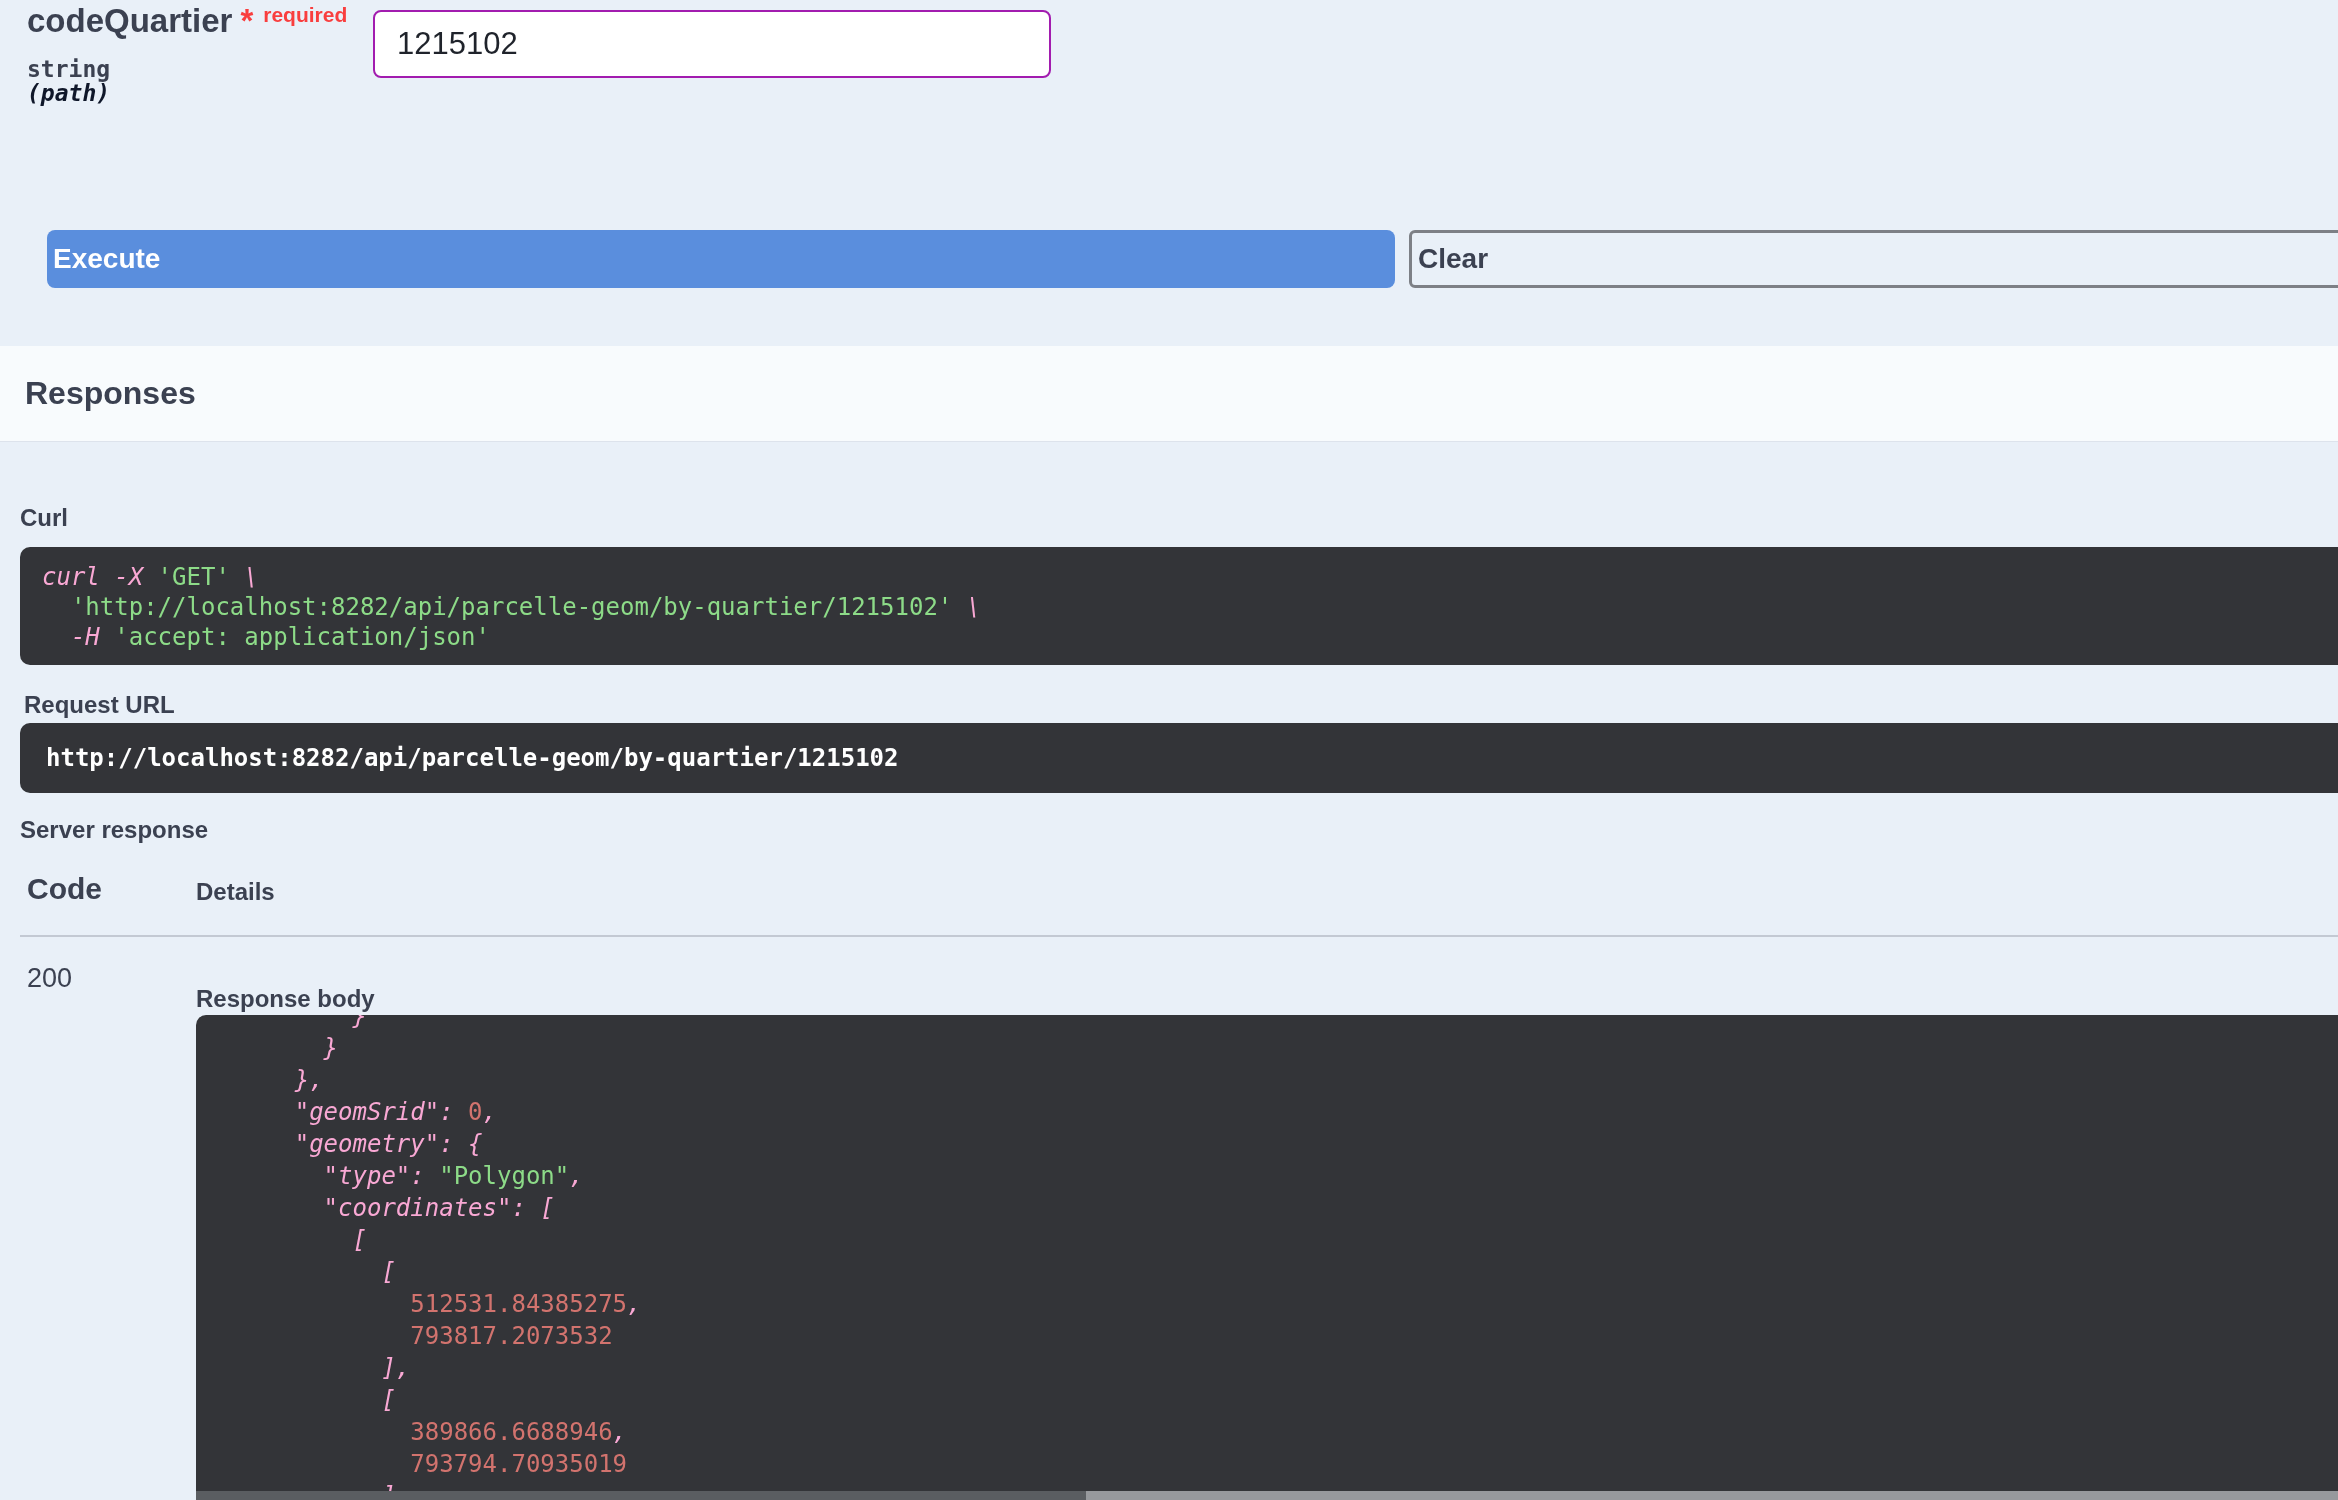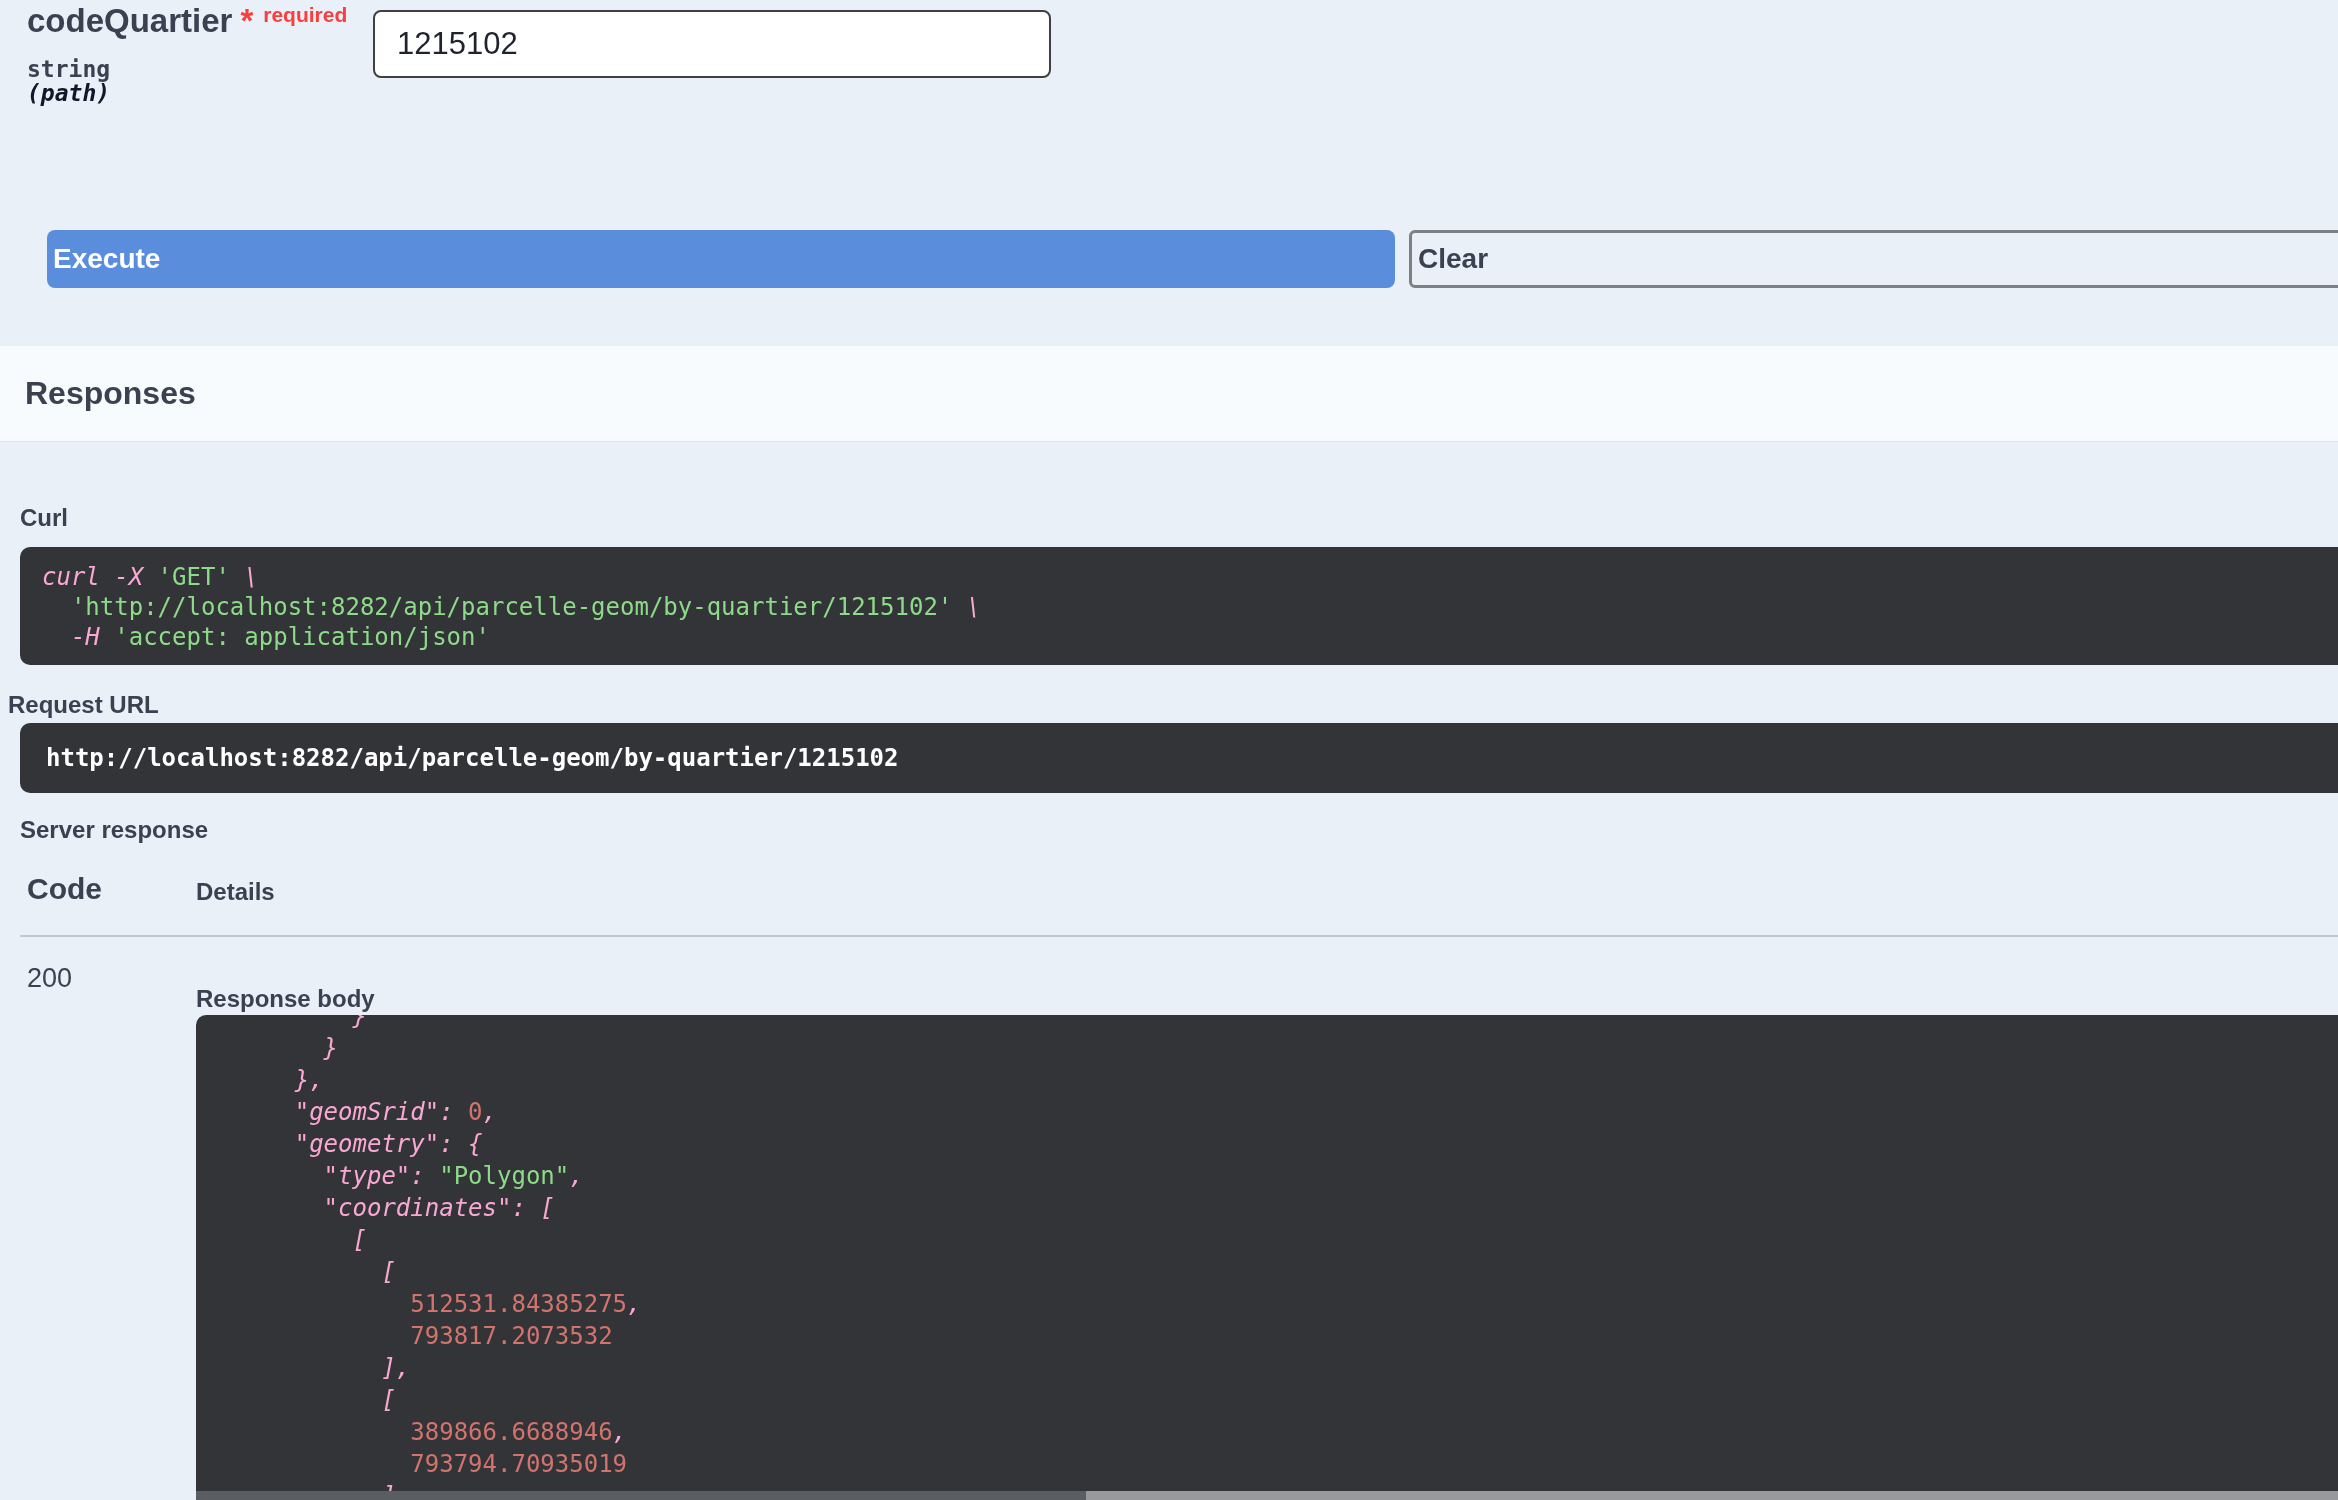--- a/index.html
+++ b/index.html
@@ -30,21 +30,21 @@
   }
   .param-path {
     left: 27px; top: 80px;
     font-family: "DejaVu Sans Mono", monospace;
     font-size: 23px; font-style: italic; font-weight: 700; color: #0f172a;
   }
   .param-input {
     left: 373px; top: 10px; width: 678px; height: 68px;
     box-sizing: border-box;
     background: #ffffff;
-    border: 2px solid #404040; border-radius: 8px;
+    border: 2px solid #a21caf; border-radius: 8px;
     font-family: "Liberation Sans", sans-serif;
     font-size: 31px; color: #1f232b;
     padding: 0 0 0 22px; outline: none;
   }
 
   
   .btn {
     box-sizing: border-box;
     display: flex; align-items: center; 
     font-size: 28px; font-weight: 700;
@@ -70,21 +70,21 @@
   }
   .responses-band .title {
     margin-left: 25px;
     font-size: 32px; font-weight: 700; color: #3b4151;
   }
 
   .sec-label {
     font-size: 24px; font-weight: 700; color: #3b4151;
   }
   .curl-label { left: 20px; top: 504px; }
-  .requrl-label { left: 8px; top: 691px; }
+  .requrl-label { left: 24px; top: 691px; }
   .server-label { left: 20px; top: 816px; text-align: right; }
 
   .dark-block {
     background: #333438;
     color: #ffffff;
     font-family: "DejaVu Sans Mono", monospace;
     font-size: 24px;
   }
   .curl-block {
     left: 20px; right: -14px; top: 547px; height: 118px;

